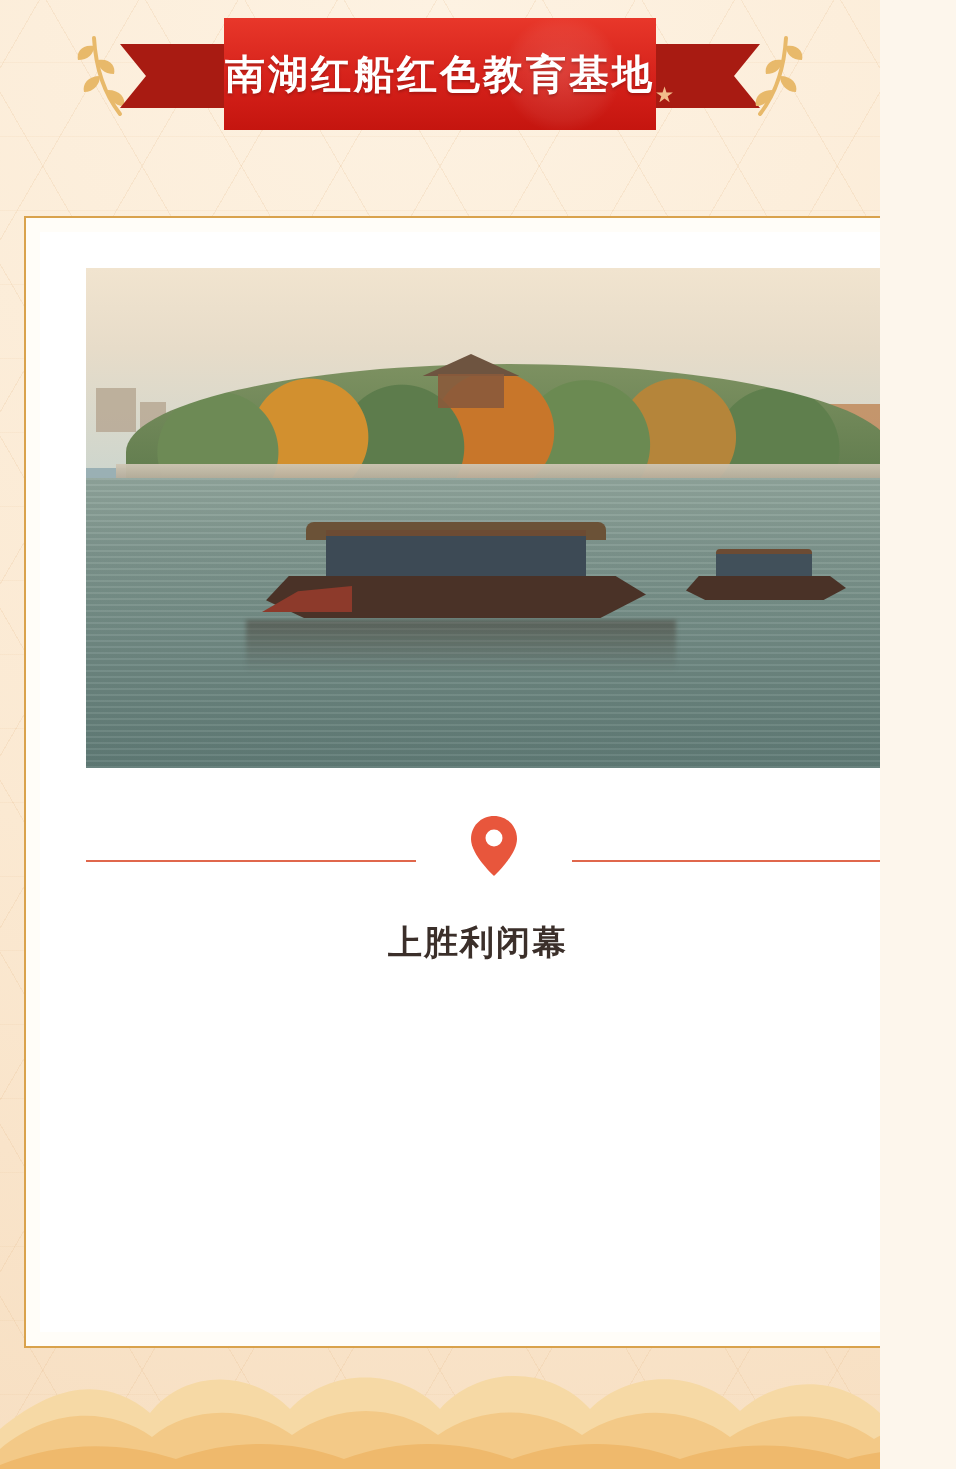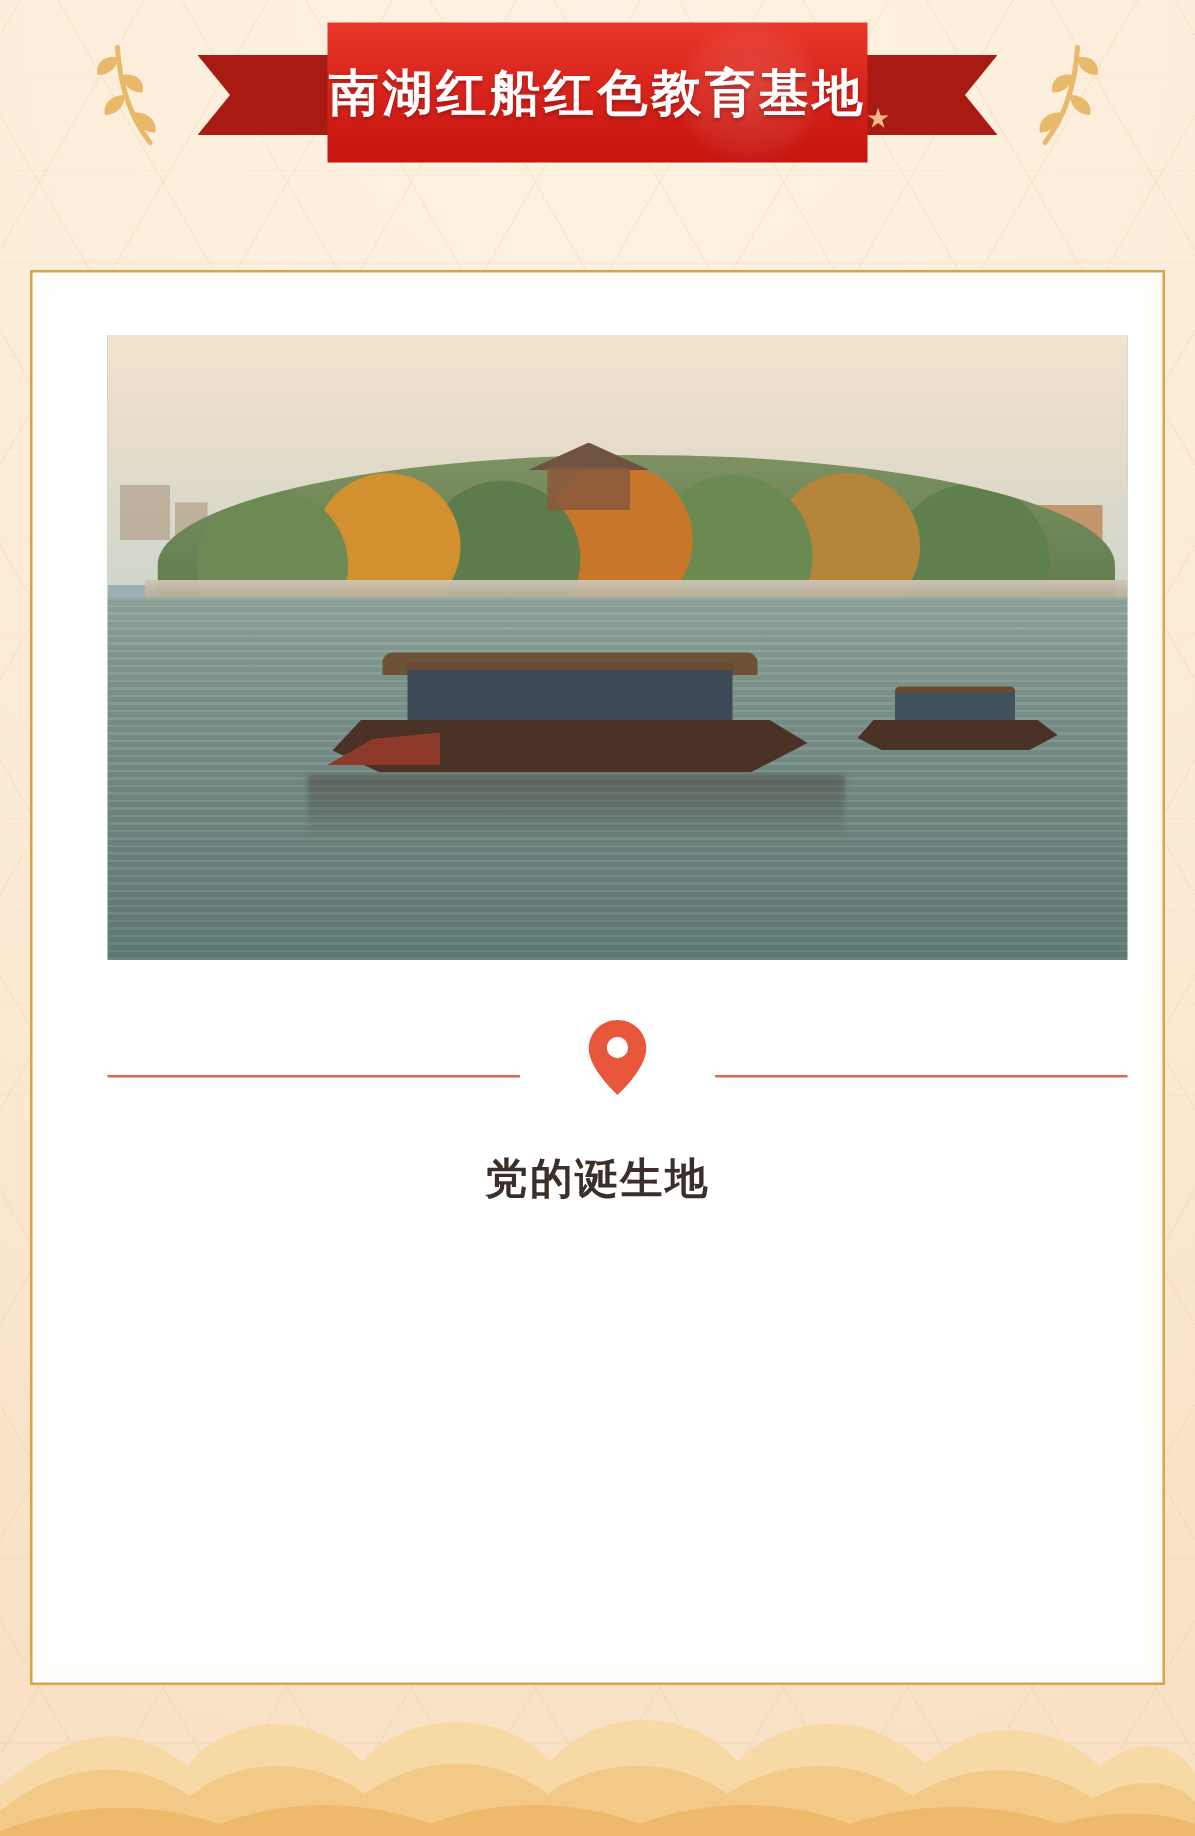--- a/index.html
+++ b/index.html
@@ -9,21 +9,21 @@
   body {
     width: 956px;
     height: 1469px;
     font-family: "Liberation Sans", sans-serif;
     background: #fdf6ec;
     overflow: hidden;
   }
 
   .page {
     position: relative;
-    width: 956px;
+    width: 880px;
     height: 1469px;
     background:
       radial-gradient(circle at 50% 0%, #fdf2e2 0%, #fbe9d2 60%, #f7dfc2 100%);
     overflow: hidden;
   }
 
   
   .bg-pattern {
     position: absolute;
     inset: 0;
@@ -428,21 +428,21 @@
 
       <div class="divider">
         <div class="line left"></div>
         <div class="line right"></div>
         <svg class="pin" viewBox="0 0 60 70">
           <path d="M30 2 C17 2 7 12 7 25 C7 41 30 62 30 62 C30 62 53 41 53 25 C53 12 43 2 30 2 Z" fill="#e8563c"></path>
           <circle cx="30" cy="24" r="8.5" fill="#ffffff"></circle>
         </svg>
       </div>
 
-      <div class="place">党的诞生地</div>
+      <div class="place">上胜利闭幕</div>
 
     </div>
   </div>
 
   <svg class="clouds" viewBox="0 0 956 160" preserveAspectRatio="none">
     <path d="M0 120 C60 70 110 70 150 104 C185 60 250 60 290 100 C330 58 400 58 440 100
              C480 56 550 56 590 100 C630 60 700 60 740 102 C780 66 840 66 880 104
              C910 80 940 84 956 110 L956 160 L0 160 Z" fill="#f6d9a5"></path>
     <path d="M0 140 C50 98 110 98 152 128 C190 96 250 96 292 126 C336 94 396 94 438 126
              C480 96 540 96 582 126 C626 96 688 96 730 128 C772 100 832 100 874 130

